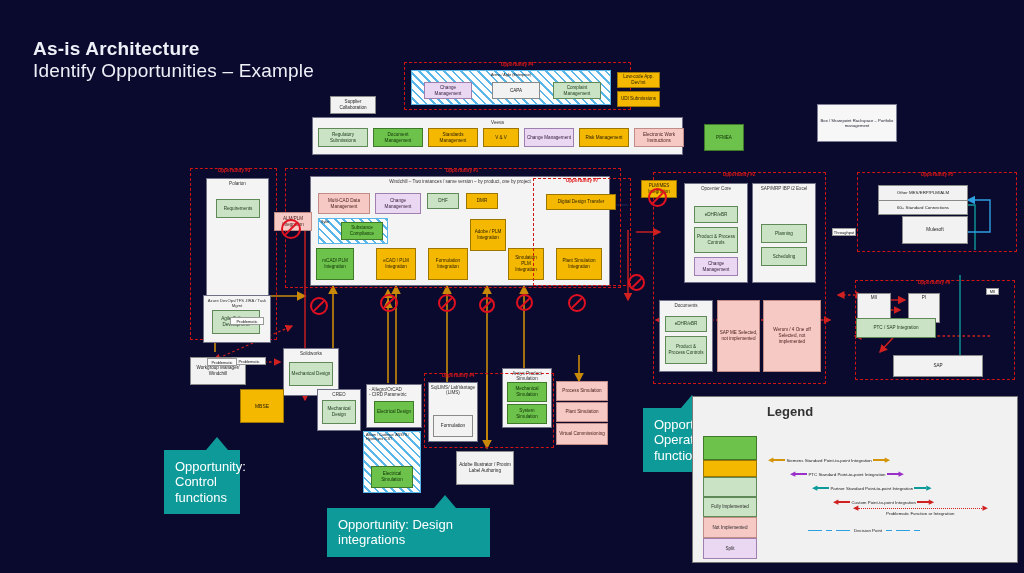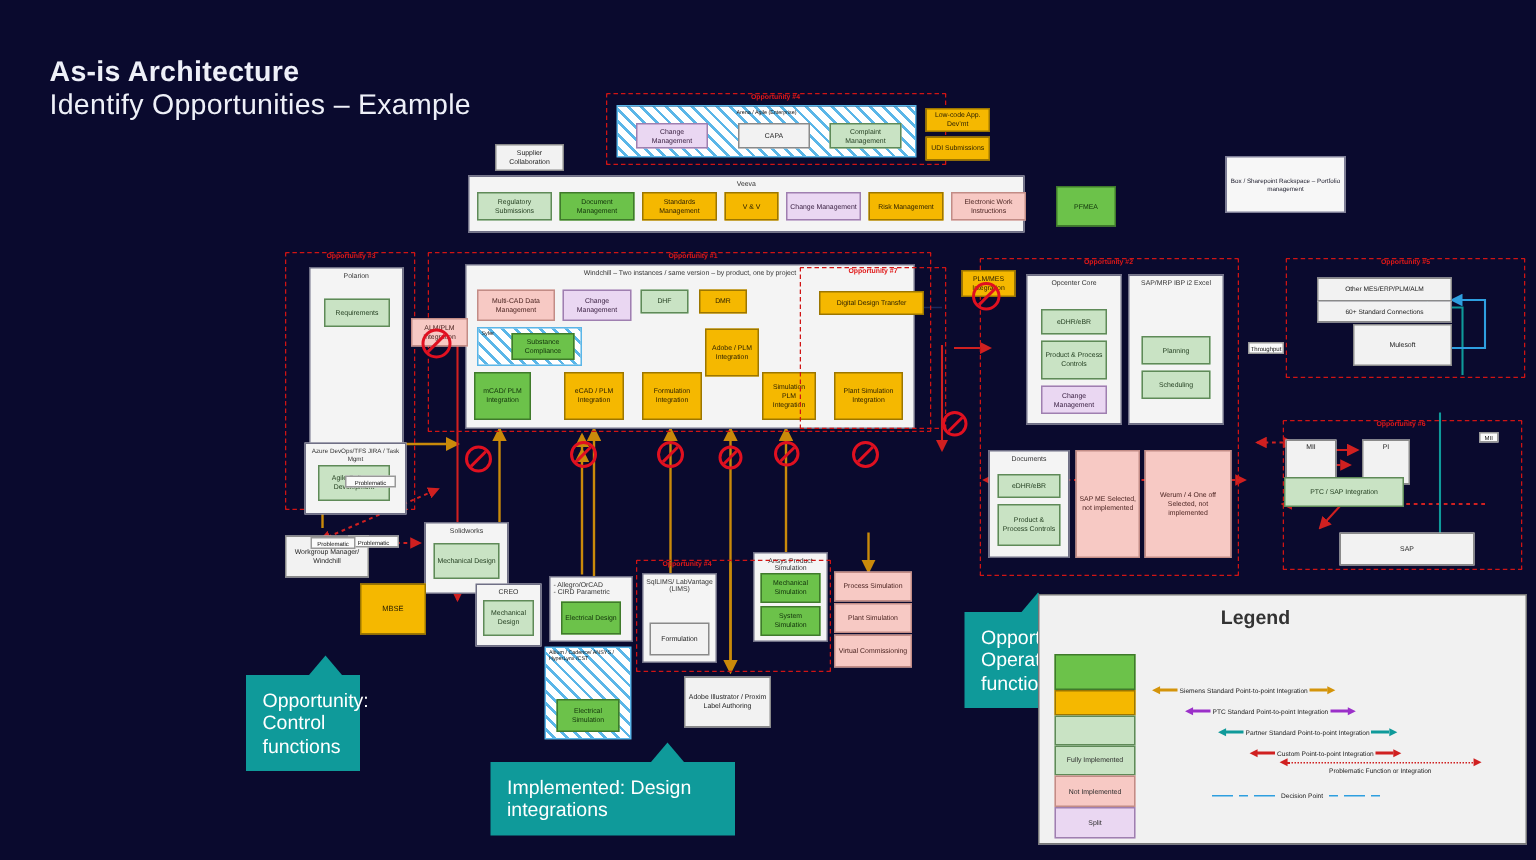--- a/index.html
+++ b/index.html
@@ -307,29 +307,29 @@
   <div class="abs noentry" style="left:516px;top:294px;width:17px;height:17px;"></div>
   <div class="abs noentry" style="left:568px;top:294px;width:18px;height:18px;"></div>
   <div class="abs noentry" style="left:628px;top:274px;width:17px;height:17px;"></div>
 
   <div class="abs callout" style="left:164px;top:450px;width:76px;">
     <span class="tip" style="left:42px;"></span>
     <span>Opportunity: Control functions</span>
   </div>
   <div class="abs callout" style="left:327px;top:508px;width:163px;">
     <span class="tip" style="left:107px;"></span>
-    <span>Implemented: Design integrations</span>
+    <span>Opportunity: Design integrations</span>
   </div>
   <div class="abs callout" style="left:643px;top:408px;width:98px;">
     <span class="tip" style="left:38px;"></span>
     <span>Opportunity: Operations functions</span>
   </div>
 
   <div class="abs legend-panel" style="left:692px;top:396px;width:326px;height:167px;"></div>
-  <div class="abs legend-title" style="left:708px;top:404px;width:258px;">Legend</div>
+  <div class="abs legend-title" style="left:661px;top:404px;width:258px;">Legend</div>
 
   <div class="abs node" style="left:703px;top:436px;width:54px;height:24px;background:#6cc24a;border-color:#3f7a2b;"></div>
   <div class="abs node" style="left:703px;top:460px;width:54px;height:17px;background:#f5b800;border-color:#9c7600;"></div>
   <div class="abs node" style="left:703px;top:477px;width:54px;height:20px;background:#c9e3c4;border-color:#5f8a58;"></div>
   <div class="abs node" style="left:703px;top:497px;width:54px;height:20px;background:#c9e3c4;border-color:#5f8a58;">Fully Implemented</div>
   <div class="abs node" style="left:703px;top:517px;width:54px;height:21px;background:#f7c9c4;border-color:#c28c86;">Not Implemented</div>
   <div class="abs node" style="left:703px;top:538px;width:54px;height:21px;background:#ead7f2;border-color:#9f7fb0;">Split</div>
 
   <div class="leg-row abs" style="left:768px;top:456px;">
     <span style="color:#d4940a;font-size:7px;">◀</span>

